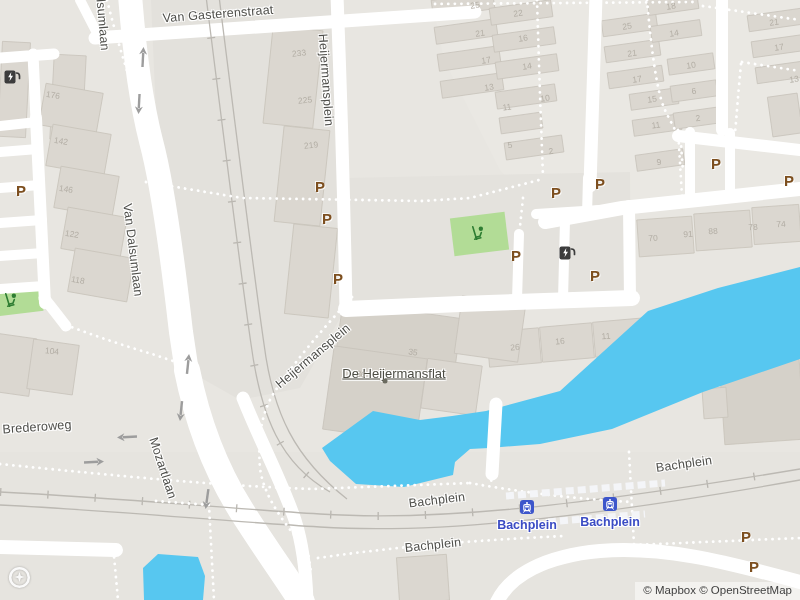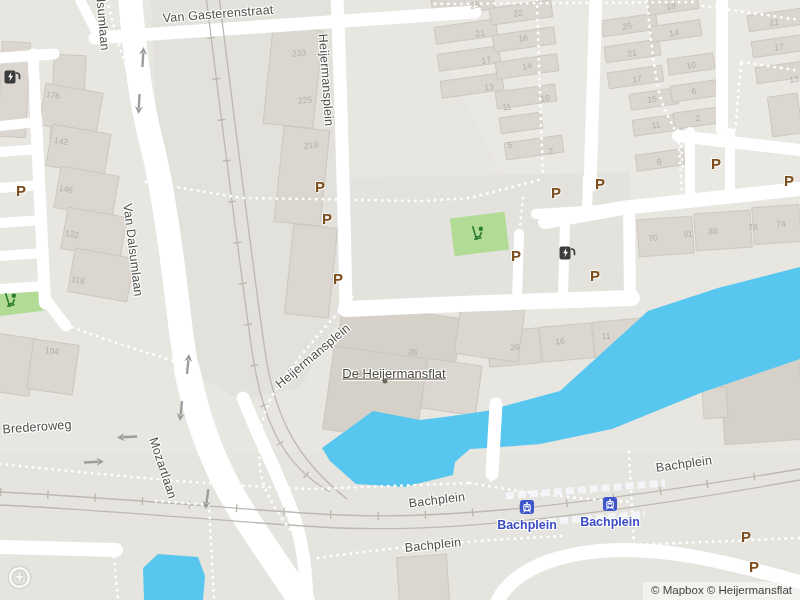--- a/index.html
+++ b/index.html
@@ -312,15 +312,15 @@
 <div id="logo">
   <span>
     <svg width="23" height="23" viewBox="0 0 23 23">
       <circle cx="11.5" cy="11.5" r="9.3" fill="none" stroke="rgba(255,255,255,.92)" stroke-width="2.6"></circle>
       <path d="M11.5 6 l1.3 3.7 3.7 1.3 -3.7 1.3 -1.3 3.7 -1.3 -3.7 -3.7 -1.3 3.7 -1.3 Z" fill="rgba(255,255,255,.92)"></path>
     </svg>
   </span>
 </div>
 
 <div id="attribution">
-  <span>© Mapbox © Heijermansflat</span>
+  <span>© Mapbox © OpenStreetMap</span>
 </div>
 </div>
 
 </body></html>

